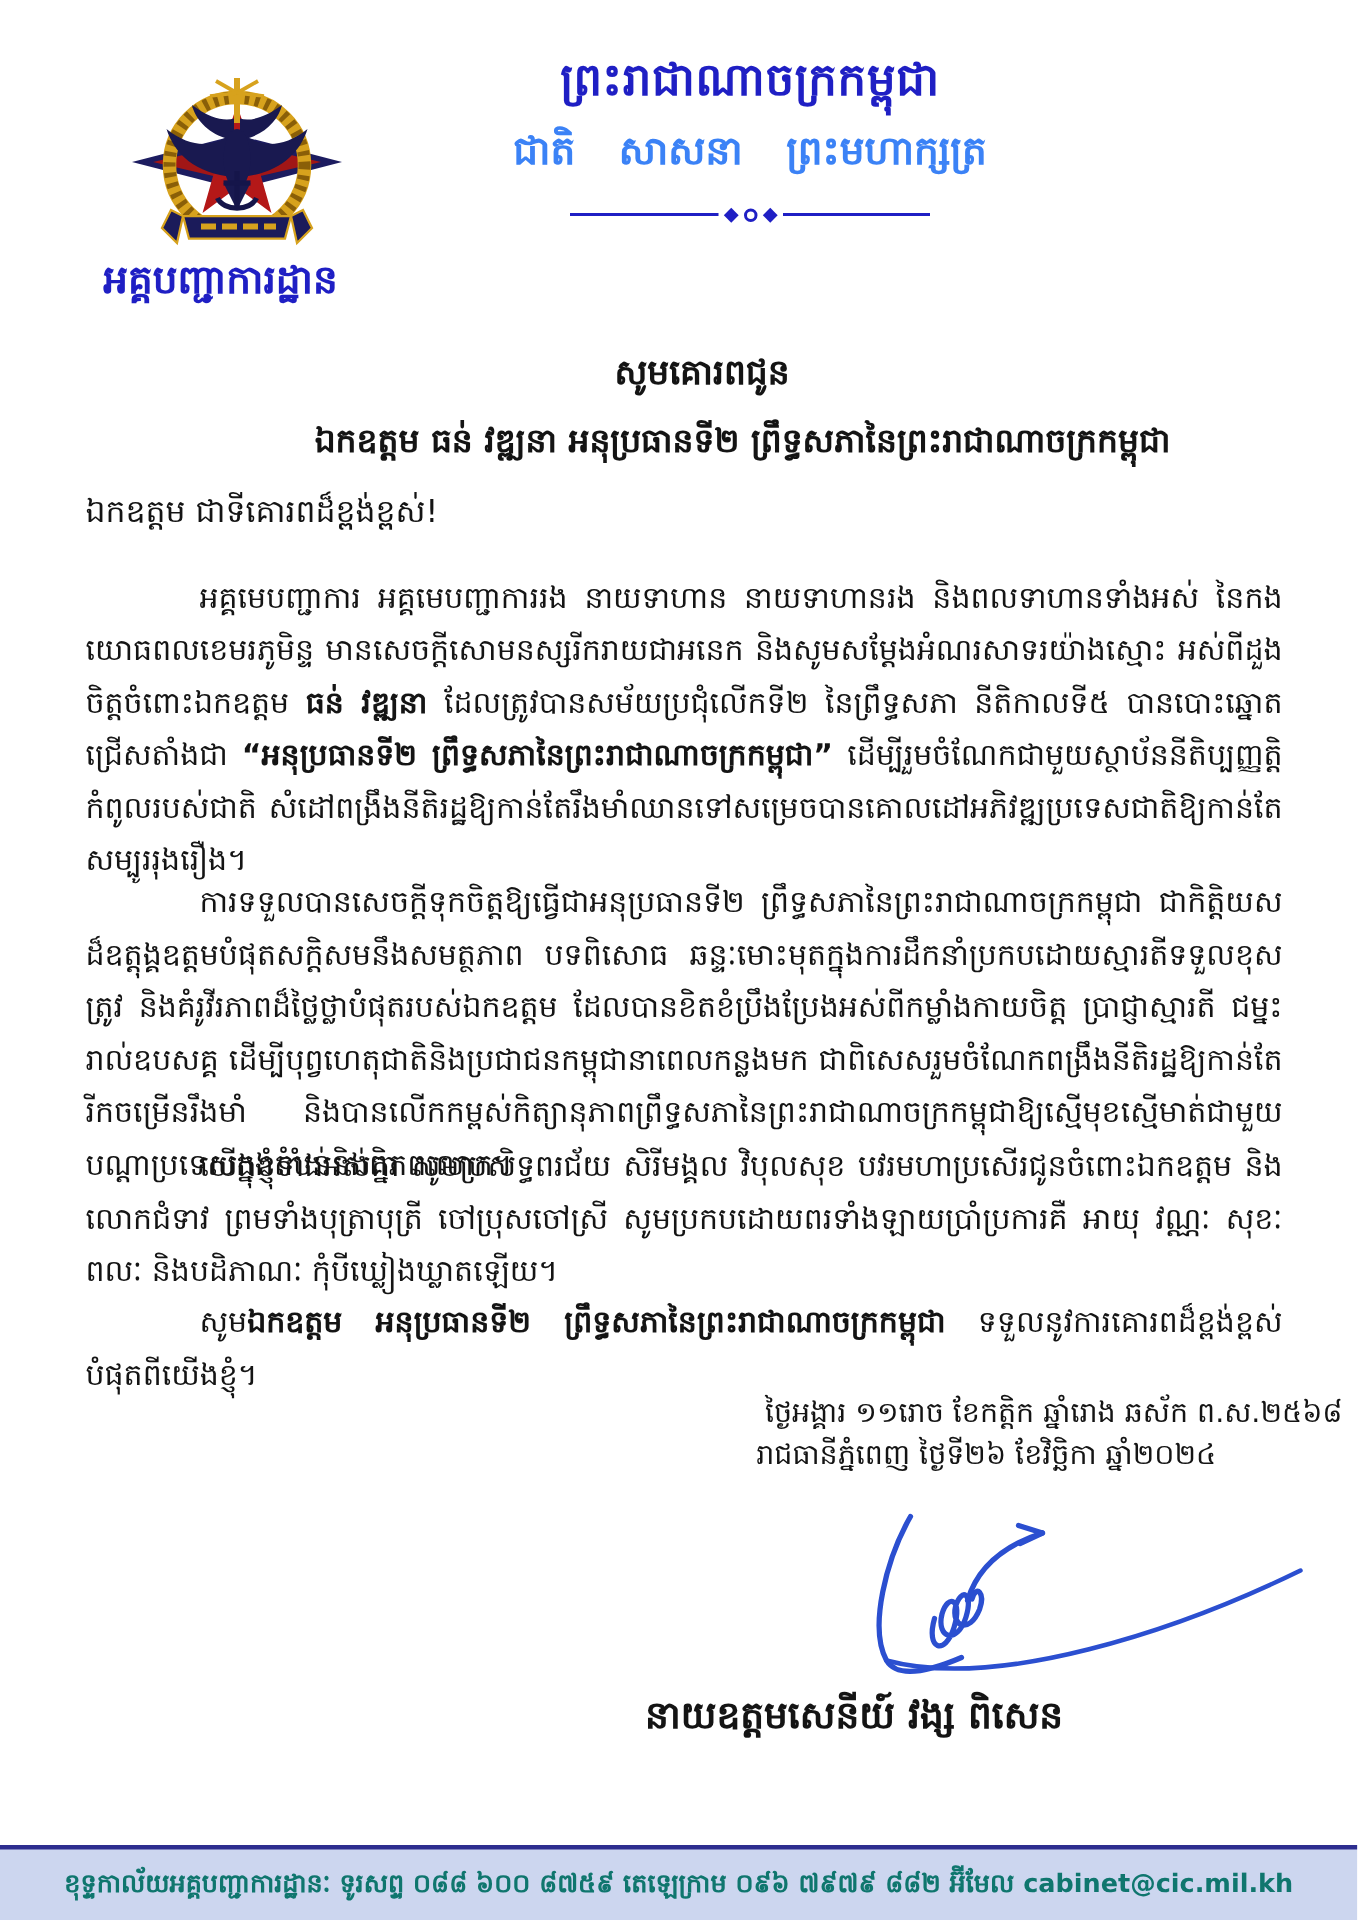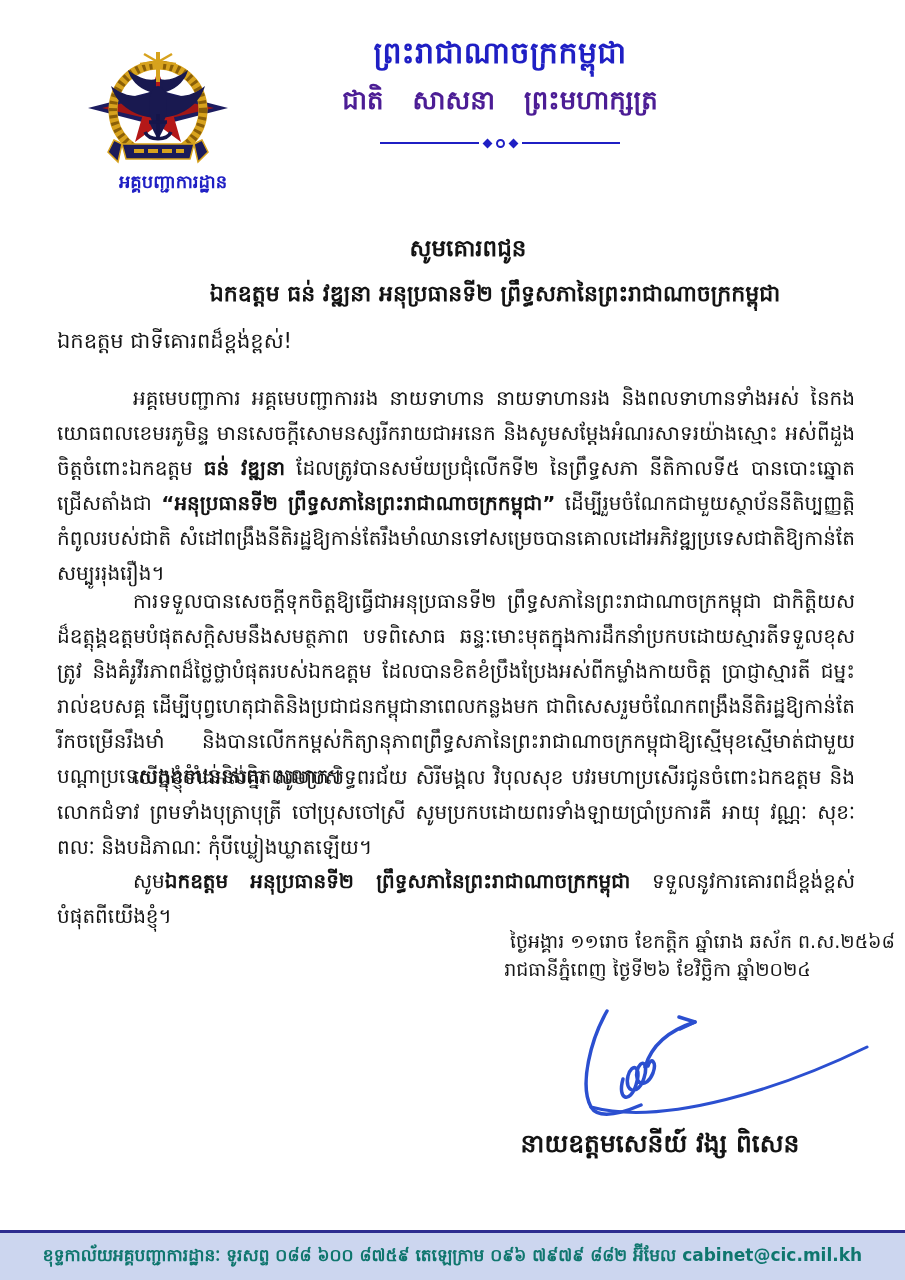--- a/index.html
+++ b/index.html
@@ -7,54 +7,54 @@
     position:relative;width:905px;height:1280px;background:#ffffff;overflow:hidden;
     font-family:"DejaVu Sans",sans-serif;color:#141414;
   }
   
   .kingdom-title{
     position:absolute;top:34px;left:240px;width:520px;text-align:center;
     font-size:30px;font-weight:bold;color:#1f1fc4;letter-spacing:.5px;
   }
   .motto{
     position:absolute;top:84px;left:240px;width:520px;text-align:center;
-    font-size:26px;font-weight:bold;color:#4c1d95;word-spacing:20px;
+    font-size:26px;font-weight:bold;color:#3b82f6;word-spacing:20px;
   }
   .hdr-divider{
     position:absolute;top:136px;left:380px;width:240px;height:14px;
     display:flex;align-items:center;justify-content:center;gap:5px;
   }
   .hdr-divider .bar{height:2px;background:#1f1fc4;flex:1;}
   .hdr-divider .dia{width:7px;height:7px;background:#1f1fc4;transform:rotate(45deg);}
   .hdr-divider .dot{width:9px;height:9px;border:2px solid #1f1fc4;border-radius:50%;box-sizing:border-box;}
   .emblem{position:absolute;top:48px;left:88px;width:140px;height:128px;}
   .org-name{
-    position:absolute;top:170px;left:58px;width:230px;text-align:center;
-    font-size:18px;font-weight:bold;color:#1f1fc4;
+    position:absolute;top:170px;left:32px;width:230px;text-align:center;
+    font-size:26px;font-weight:bold;color:#1f1fc4;
   }
   
   .honor-line{position:absolute;top:234px;left:0;width:936px;text-align:center;font-size:23px;font-weight:bold;}
   .addressee{position:absolute;top:280px;left:0;width:990px;text-align:center;font-size:22px;font-weight:bold;}
   .greeting{position:absolute;top:327px;left:57px;font-size:21px;}
   
   .para{
     position:absolute;left:57px;width:798px;font-size:20px;line-height:35px;
     text-align:justify;text-indent:76px;
   }
   .p1{top:381px;}
   .p2{top:584px;}
   .p3{top:760px;}
   .p4{top:864px;}
   .para b{font-weight:bold;}
   
   .lunar-date{position:absolute;top:929px;left:420px;width:475px;text-align:right;font-size:19px;}
   .greg-date{position:absolute;top:957px;left:420px;width:475px;text-align:center;font-size:19px;}
   .signer-title{position:absolute;top:985px;left:475px;width:320px;text-align:center;font-size:21px;font-weight:bold;}
   .signature{position:absolute;top:1005px;left:545px;width:350px;height:128px;}
-  .signer-name{position:absolute;top:1128px;left:430px;width:460px;text-align:center;font-size:25px;font-weight:bold;}
+  .signer-name{position:absolute;top:1128px;left:430px;width:460px;font-size:25px;font-weight:bold;}
   
   .footer{
     position:absolute;left:0;bottom:0;width:100%;height:47px;background:#ccd6ef;
     border-top:3px solid #2d2d8f;display:flex;align-items:center;justify-content:center;
   }
   .footer-text{font-size:17px;color:#0f766e;font-weight:bold;}
 </style>
 </head>
 <body>
 

